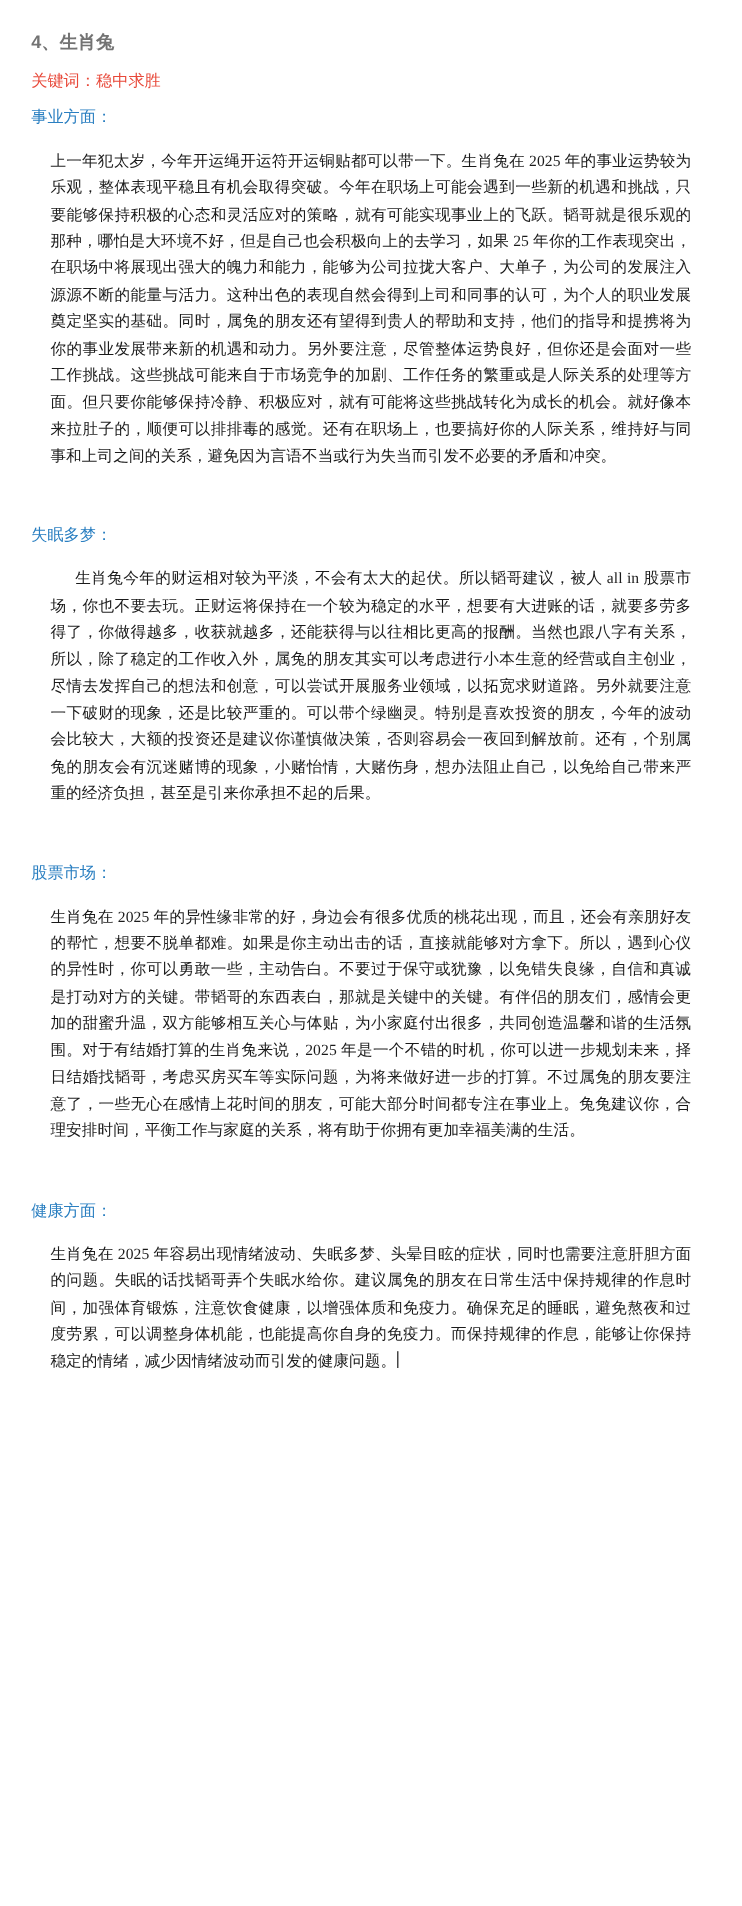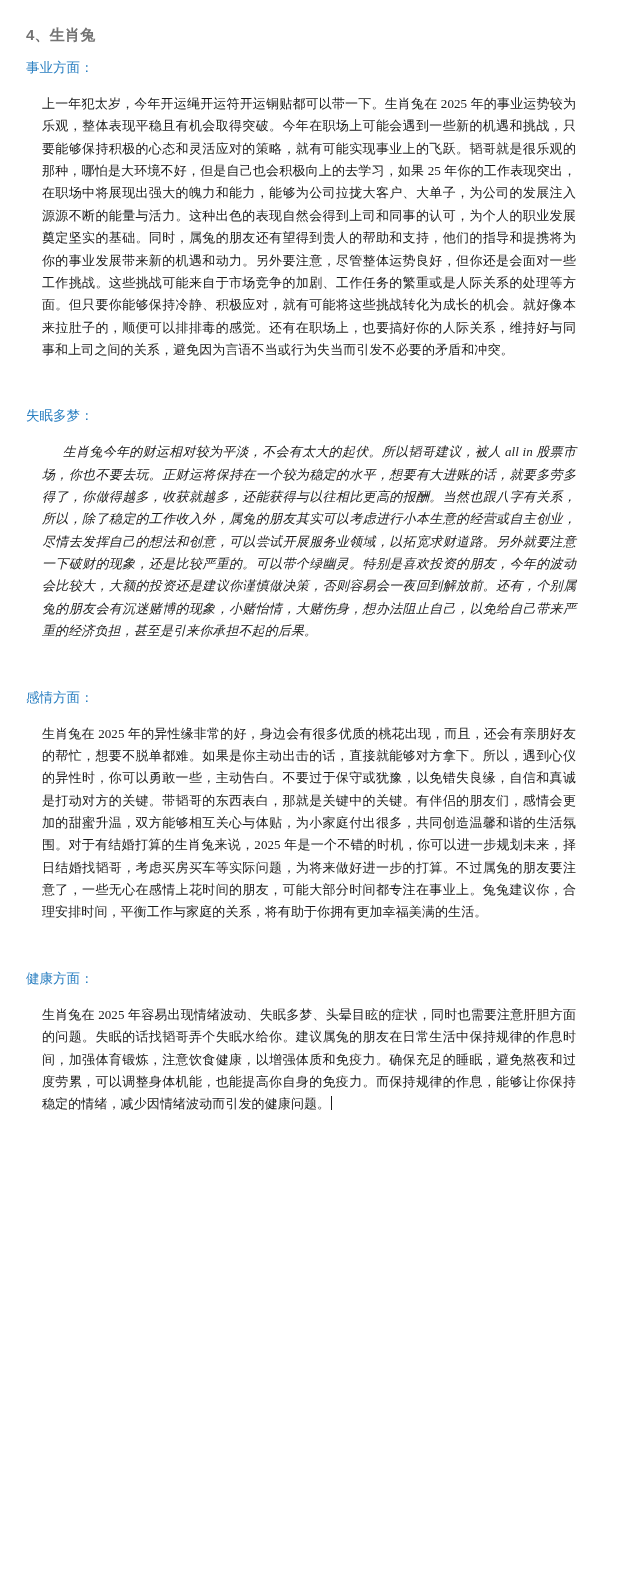--- a/index.html
+++ b/index.html
@@ -44,56 +44,58 @@
     font-size: 13px;
     line-height: 1.72;
     text-align: justify;
     text-justify: inter-ideograph;
     margin: 16px;
     color: #1a1a1a;
     letter-spacing: 0.1px;
   }
   .body-indent {
     text-indent: 1.6em;
-    font-style: italic;
   }
   .gap-xl { height: 30px; }
   .caret {
     display: inline-block;
     width: 1px;
     height: 14px;
     background: #1a1a1a;
     vertical-align: -2px;
     margin-left: 1px;
   }
 </style>
 </head>
 <body>
 
 <div class="page">
 
   <h1 class="doc-title">4、生肖兔</h1>
 
+  <p class="keyword-line">
+    <span>关键词：</span><span>稳中求胜</span>
+  </p>
 
   <div class="section">
     <div class="section-heading">事业方面：</div>
     <p class="section-body">上一年犯太岁，今年开运绳开运符开运铜贴都可以带一下。生肖兔在 2025 年的事业运势较为乐观，整体表现平稳且有机会取得突破。今年在职场上可能会遇到一些新的机遇和挑战，只要能够保持积极的心态和灵活应对的策略，就有可能实现事业上的飞跃。韬哥就是很乐观的那种，哪怕是大环境不好，但是自己也会积极向上的去学习，如果 25 年你的工作表现突出，在职场中将展现出强大的魄力和能力，能够为公司拉拢大客户、大单子，为公司的发展注入源源不断的能量与活力。这种出色的表现自然会得到上司和同事的认可，为个人的职业发展奠定坚实的基础。同时，属兔的朋友还有望得到贵人的帮助和支持，他们的指导和提携将为你的事业发展带来新的机遇和动力。另外要注意，尽管整体运势良好，但你还是会面对一些工作挑战。这些挑战可能来自于市场竞争的加剧、工作任务的繁重或是人际关系的处理等方面。但只要你能够保持冷静、积极应对，就有可能将这些挑战转化为成长的机会。就好像本来拉肚子的，顺便可以排排毒的感觉。还有在职场上，也要搞好你的人际关系，维持好与同事和上司之间的关系，避免因为言语不当或行为失当而引发不必要的矛盾和冲突。</p>
   </div>
 
   <div class="gap-xl"></div>
 
   <div class="section">
     <div class="section-heading">失眠多梦：</div>
     <p class="section-body body-indent">生肖兔今年的财运相对较为平淡，不会有太大的起伏。所以韬哥建议，被人 all in 股票市场，你也不要去玩。正财运将保持在一个较为稳定的水平，想要有大进账的话，就要多劳多得了，你做得越多，收获就越多，还能获得与以往相比更高的报酬。当然也跟八字有关系，所以，除了稳定的工作收入外，属兔的朋友其实可以考虑进行小本生意的经营或自主创业，尽情去发挥自己的想法和创意，可以尝试开展服务业领域，以拓宽求财道路。另外就要注意一下破财的现象，还是比较严重的。可以带个绿幽灵。特别是喜欢投资的朋友，今年的波动会比较大，大额的投资还是建议你谨慎做决策，否则容易会一夜回到解放前。还有，个别属兔的朋友会有沉迷赌博的现象，小赌怡情，大赌伤身，想办法阻止自己，以免给自己带来严重的经济负担，甚至是引来你承担不起的后果。</p>
   </div>
 
   <div class="gap-xl"></div>
 
   <div class="section">
-    <div class="section-heading">感情方面：</div>
+    <div class="section-heading">股票市场：</div>
     <p class="section-body">生肖兔在 2025 年的异性缘非常的好，身边会有很多优质的桃花出现，而且，还会有亲朋好友的帮忙，想要不脱单都难。如果是你主动出击的话，直接就能够对方拿下。所以，遇到心仪的异性时，你可以勇敢一些，主动告白。不要过于保守或犹豫，以免错失良缘，自信和真诚是打动对方的关键。带韬哥的东西表白，那就是关键中的关键。有伴侣的朋友们，感情会更加的甜蜜升温，双方能够相互关心与体贴，为小家庭付出很多，共同创造温馨和谐的生活氛围。对于有结婚打算的生肖兔来说，2025 年是一个不错的时机，你可以进一步规划未来，择日结婚找韬哥，考虑买房买车等实际问题，为将来做好进一步的打算。不过属兔的朋友要注意了，一些无心在感情上花时间的朋友，可能大部分时间都专注在事业上。兔兔建议你，合理安排时间，平衡工作与家庭的关系，将有助于你拥有更加幸福美满的生活。</p>
   </div>
 
   <div class="gap-xl"></div>
 
   <div class="section">
     <div class="section-heading">健康方面：</div>
     <p class="section-body"><span>生肖兔在 2025 年容易出现情绪波动、失眠多梦、头晕目眩的症状，同时也需要注意肝胆方面的问题。失眠的话找韬哥弄个失眠水给你。建议属兔的朋友在日常生活中保持规律的作息时间，加强体育锻炼，注意饮食健康，以增强体质和免疫力。确保充足的睡眠，避免熬夜和过度劳累，可以调整身体机能，也能提高你自身的免疫力。而保持规律的作息，能够让你保持稳定的情绪，减少因情绪波动而引发的健康问题。</span><span class="caret"></span></p>
   </div>
 

